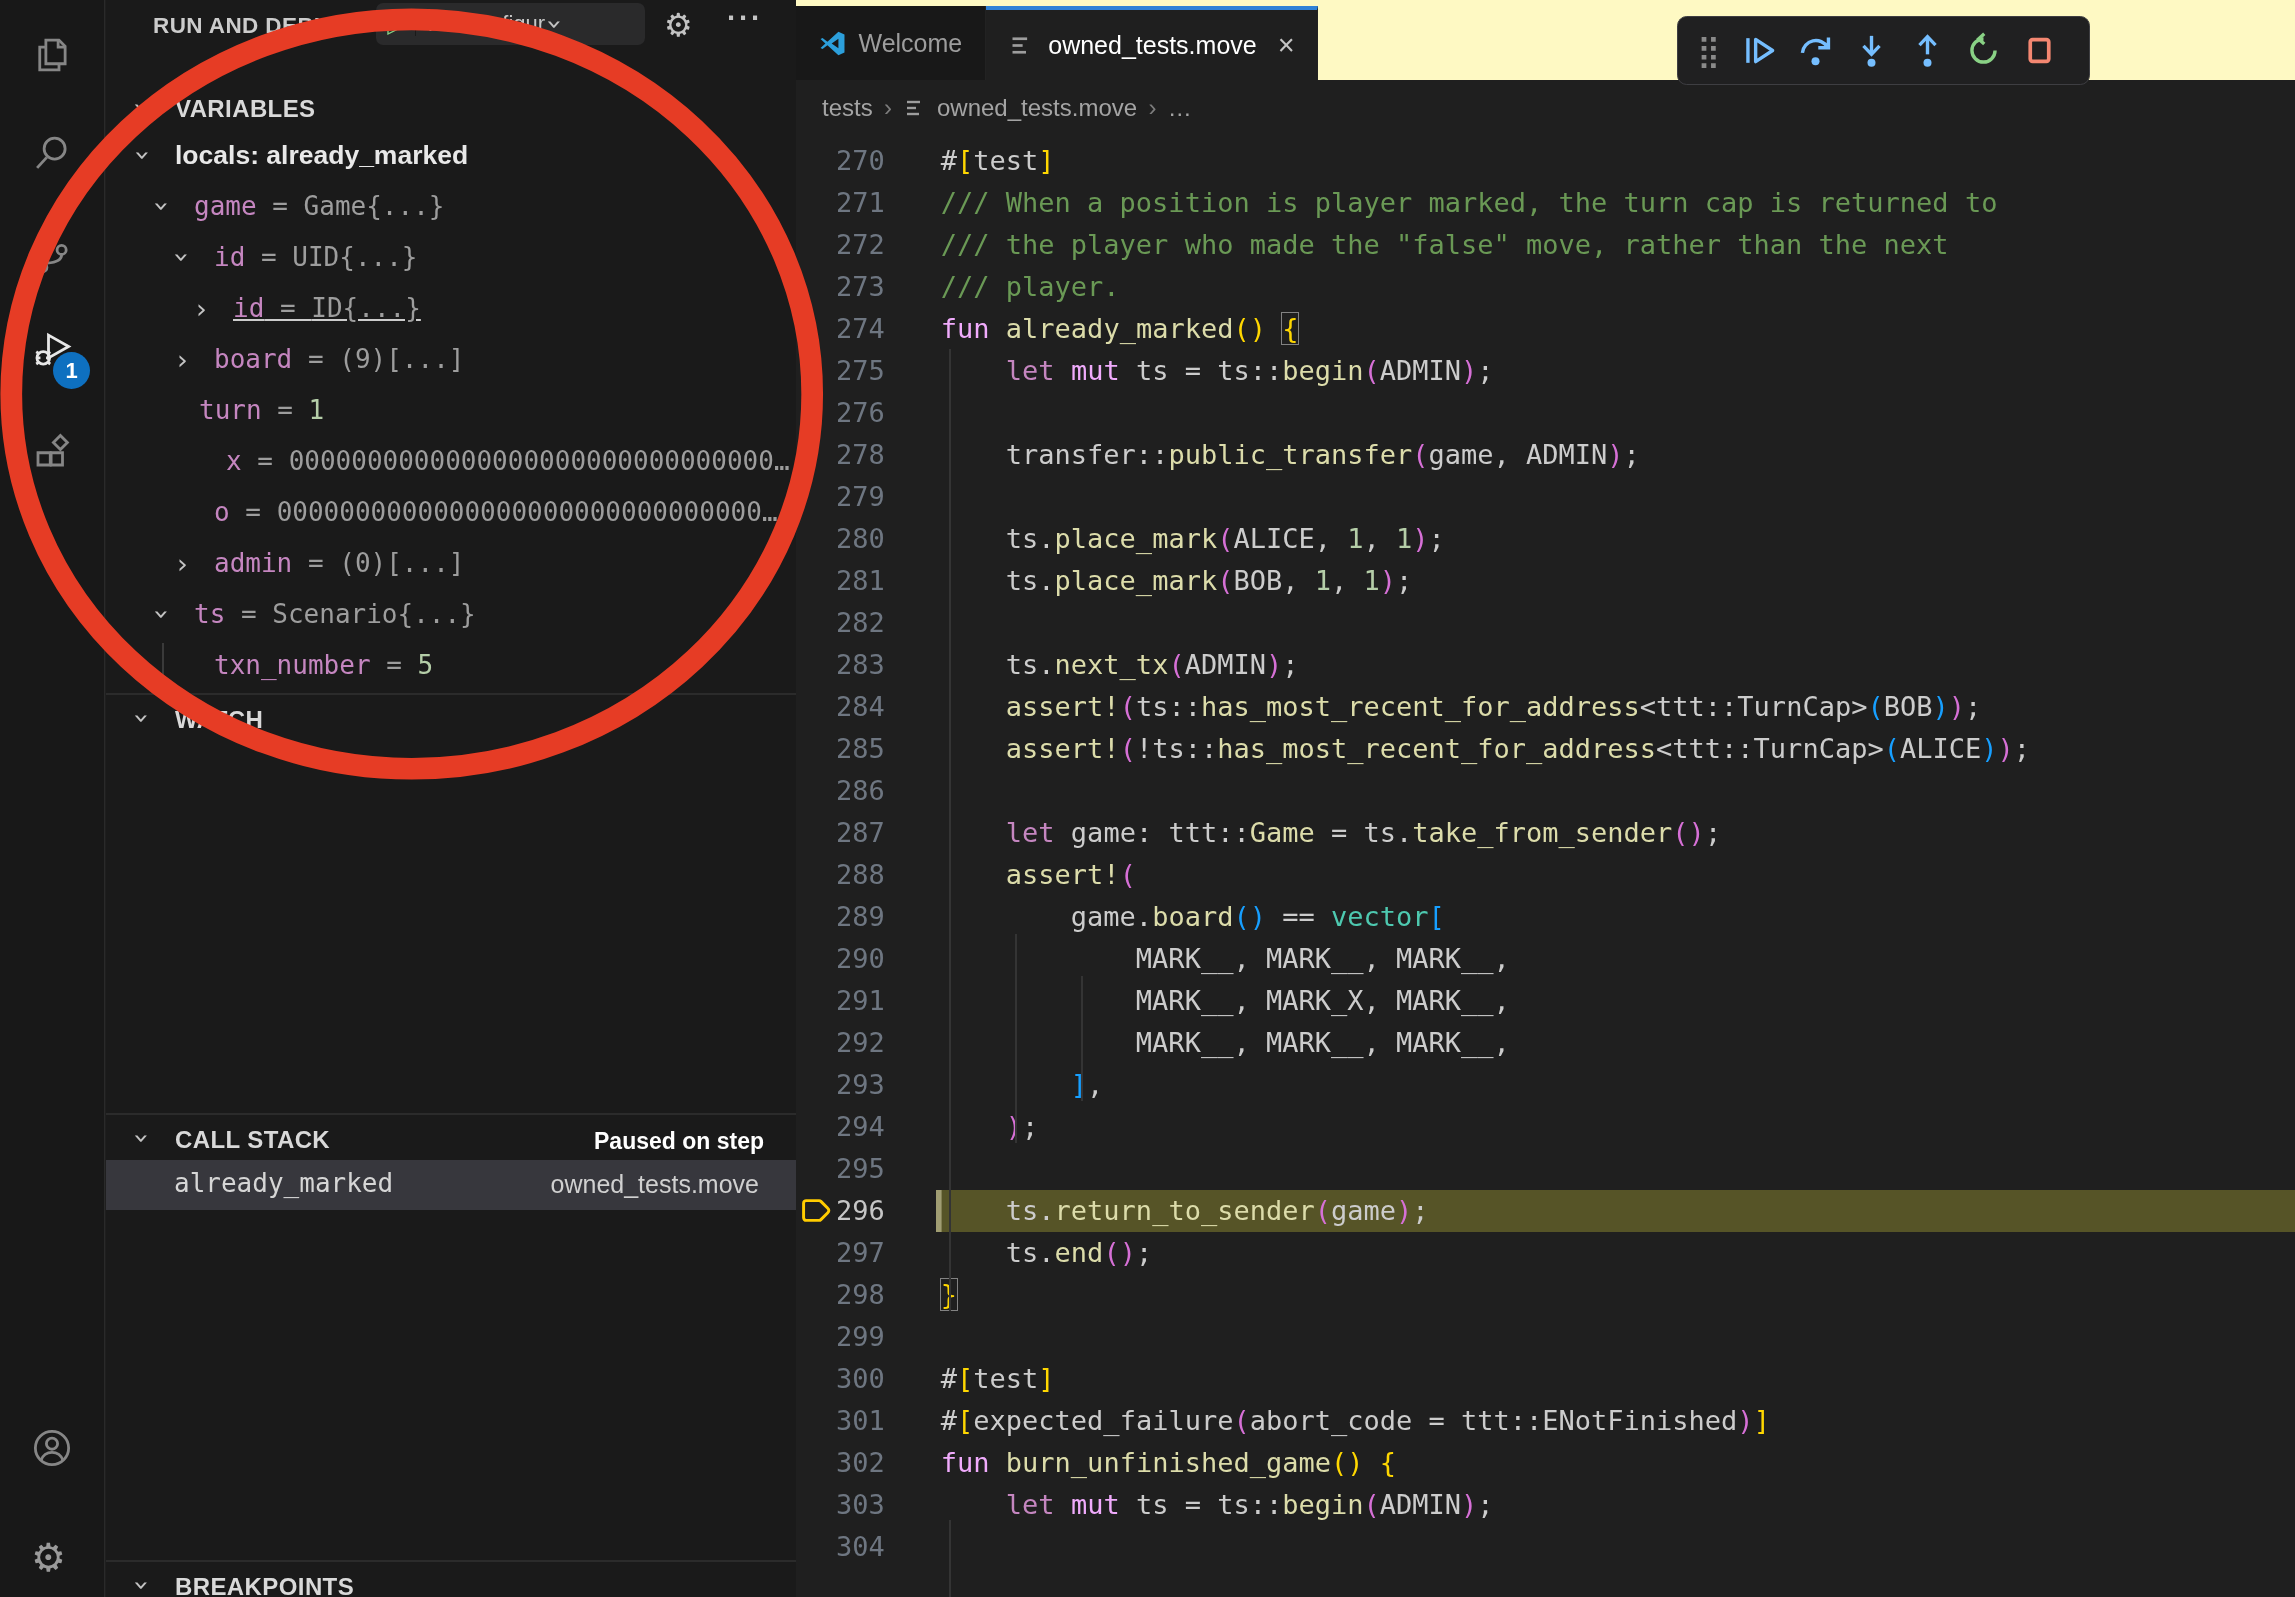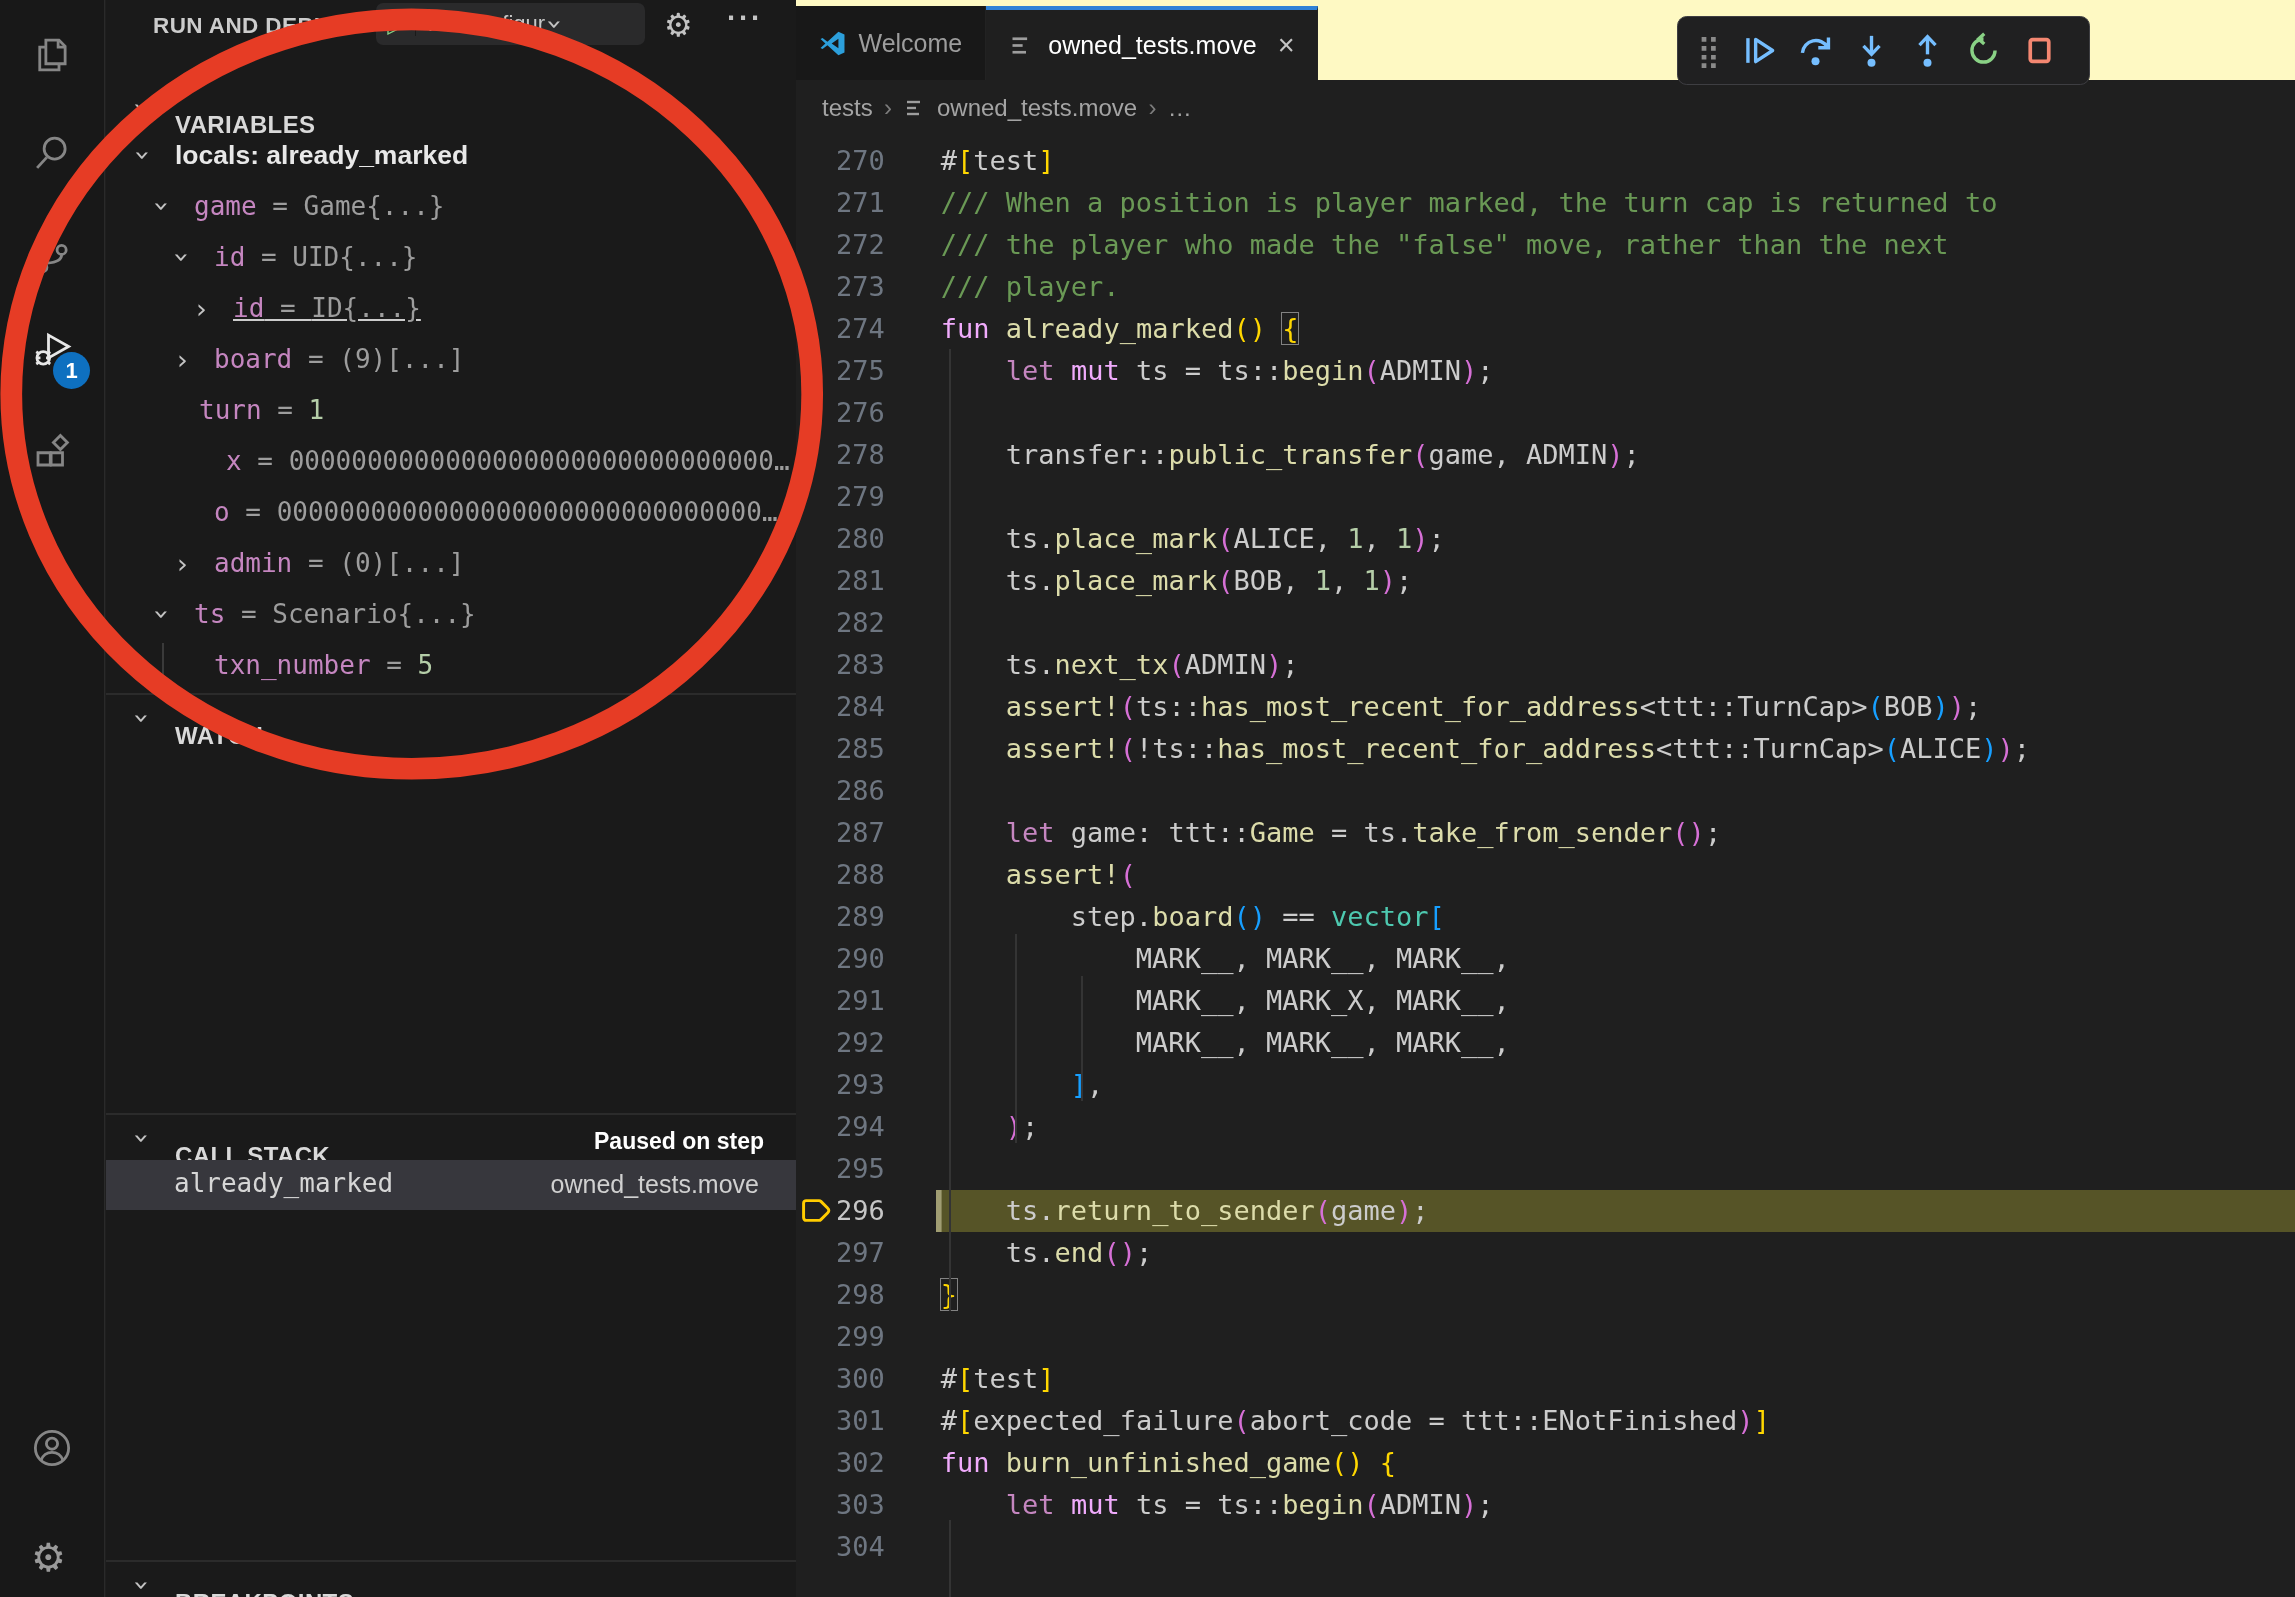--- a/index.html
+++ b/index.html
@@ -31,21 +31,21 @@
   #config-caret { margin-left:4.8px; }
   .chevglyph { display:inline-block; font-size:27px; color:#c3c3c3; line-height:1;
     font-family:"DejaVu Sans",sans-serif; }
   .rot90 { transform:rotate(90deg); }
   #sidebar-gear { position:absolute; left:558px; top:6.4px; font-size:32px; color:#c3c3c3; cursor:pointer; }
   #sidebar-more { position:absolute; left:621px; top:1.6px; font-size:29px; color:#c3c3c3;
     letter-spacing:2.4px; font-weight:bold; cursor:pointer; }
   .section-header { position:absolute; left:0; width:100%; height:48px; cursor:pointer; }
   .section-header .chevglyph { position:absolute; left:31px; top:9.7px; }
   .section-title { position:absolute; left:69px; top:11.3px; font-size:24px; font-weight:bold;
-    color:#d9d9d9; letter-spacing:0.4px;margin-top:16px; }
+    color:#d9d9d9; letter-spacing:0.4px; }
   .divider { position:absolute; left:0; width:100%; height:1.6px; background:#2b2b2b; }
   
   #var-rows { position:absolute; left:0; top:134px; width:100%; }
   .vrow { position:relative; height:51px; display:flex; align-items:center; cursor:pointer;
     font-family:"DejaVu Sans Mono",monospace; font-size:26px; white-space:nowrap; }
   .vrow .chev { position:absolute; top:8px; }
   .vrow .vtext { position:absolute; top:6.4px; }
   .vscope { font-family:"Liberation Sans","DejaVu Sans",sans-serif; font-weight:bold;
     font-size:26.5px; color:#e8e8e8; }
   .vn { color:#c586c0; } .vv { color:#9d9d9d; } .vf { color:#9d9d9d; } .nv { color:#b5cea8; }
@@ -333,21 +333,21 @@
           <div class="cl"><span class="gut"></span><span class="lno">279</span><span class="ct"></span></div>
           <div class="cl"><span class="gut"></span><span class="lno">280</span><span class="ct"><span class="f">    ts.</span><span class="y">place_mark</span><span class="g2">(</span><span class="f">ALICE, </span><span class="n">1</span><span class="f">, </span><span class="n">1</span><span class="g2">)</span><span class="f">;</span></span></div>
           <div class="cl"><span class="gut"></span><span class="lno">281</span><span class="ct"><span class="f">    ts.</span><span class="y">place_mark</span><span class="g2">(</span><span class="f">BOB, </span><span class="n">1</span><span class="f">, </span><span class="n">1</span><span class="g2">)</span><span class="f">;</span></span></div>
           <div class="cl"><span class="gut"></span><span class="lno">282</span><span class="ct"></span></div>
           <div class="cl"><span class="gut"></span><span class="lno">283</span><span class="ct"><span class="f">    ts.</span><span class="y">next_tx</span><span class="g2">(</span><span class="f">ADMIN</span><span class="g2">)</span><span class="f">;</span></span></div>
           <div class="cl"><span class="gut"></span><span class="lno">284</span><span class="ct"><span class="f">    </span><span class="y">assert!</span><span class="g2">(</span><span class="f">ts::</span><span class="y">has_most_recent_for_address</span><span class="f">&lt;ttt::TurnCap&gt;</span><span class="g3">(</span><span class="f">BOB</span><span class="g3">)</span><span class="g2">)</span><span class="f">;</span></span></div>
           <div class="cl"><span class="gut"></span><span class="lno">285</span><span class="ct"><span class="f">    </span><span class="y">assert!</span><span class="g2">(</span><span class="f">!ts::</span><span class="y">has_most_recent_for_address</span><span class="f">&lt;ttt::TurnCap&gt;</span><span class="g3">(</span><span class="f">ALICE</span><span class="g3">)</span><span class="g2">)</span><span class="f">;</span></span></div>
           <div class="cl"><span class="gut"></span><span class="lno">286</span><span class="ct"></span></div>
           <div class="cl"><span class="gut"></span><span class="lno">287</span><span class="ct"><span class="f">    </span><span class="k">let</span><span class="f"> game: ttt::</span><span class="y">Game</span><span class="f"> = ts.</span><span class="y">take_from_sender</span><span class="g2">()</span><span class="f">;</span></span></div>
           <div class="cl"><span class="gut"></span><span class="lno">288</span><span class="ct"><span class="f">    </span><span class="y">assert!</span><span class="g2">(</span></span></div>
-          <div class="cl"><span class="gut"></span><span class="lno">289</span><span class="ct"><span class="f">        step.</span><span class="y">board</span><span class="g3">()</span><span class="f"> == </span><span class="t">vector</span><span class="g3">[</span></span></div>
+          <div class="cl"><span class="gut"></span><span class="lno">289</span><span class="ct"><span class="f">        game.</span><span class="y">board</span><span class="g3">()</span><span class="f"> == </span><span class="t">vector</span><span class="g3">[</span></span></div>
           <div class="cl"><span class="gut"></span><span class="lno">290</span><span class="ct"><span class="f">            MARK__, MARK__, MARK__,</span></span></div>
           <div class="cl"><span class="gut"></span><span class="lno">291</span><span class="ct"><span class="f">            MARK__, MARK_X, MARK__,</span></span></div>
           <div class="cl"><span class="gut"></span><span class="lno">292</span><span class="ct"><span class="f">            MARK__, MARK__, MARK__,</span></span></div>
           <div class="cl"><span class="gut"></span><span class="lno">293</span><span class="ct"><span class="f">        </span><span class="g3">]</span><span class="f">,</span></span></div>
           <div class="cl"><span class="gut"></span><span class="lno">294</span><span class="ct"><span class="f">    </span><span class="g2">)</span><span class="f">;</span></span></div>
           <div class="cl"><span class="gut"></span><span class="lno">295</span><span class="ct"></span></div>
           <div class="cl current"><span class="gut"><svg viewBox="0 0 34 36" fill="none" stroke="#ffcc00" stroke-width="3.4" stroke-linejoin="round">
                 <path d="M5 6.5 h15 a3 3 0 0 1 2.1.9 l8 8 a3.4 3.4 0 0 1 0 5.2 l-8 8 a3 3 0 0 1 -2.1.9 H5 a3 3 0 0 1 -3 -3 V9.5 a3 3 0 0 1 3 -3 z"></path>
               </svg></span><span class="lno">296</span><span class="ct"><span class="f">    ts.</span><span class="y">return_to_sender</span><span class="g2">(</span><span class="f">game</span><span class="g2">)</span><span class="f">;</span></span></div>
           <div class="cl"><span class="gut"></span><span class="lno">297</span><span class="ct"><span class="f">    ts.</span><span class="y">end</span><span class="g2">()</span><span class="f">;</span></span></div>

